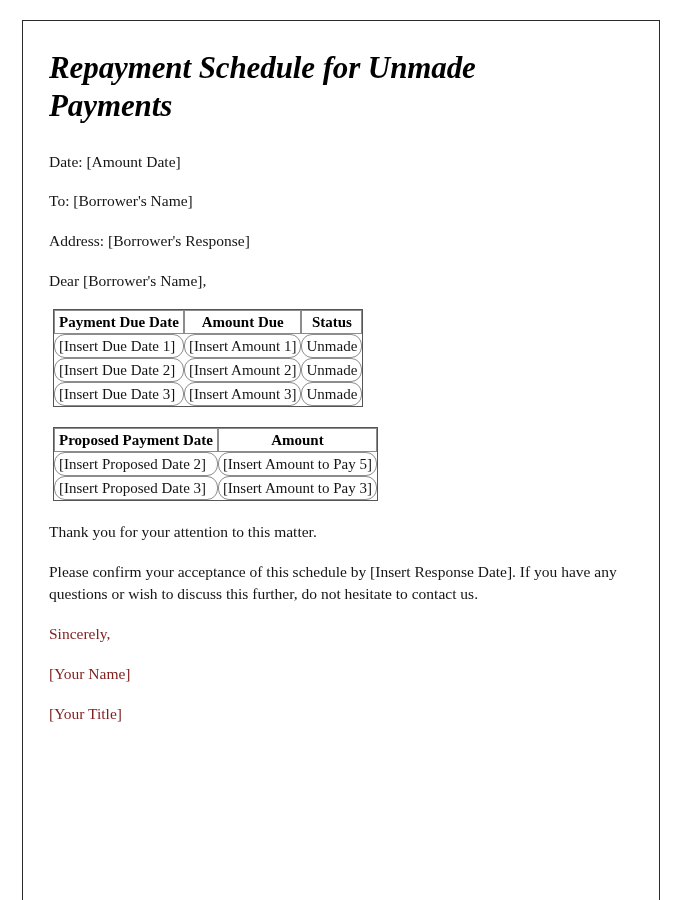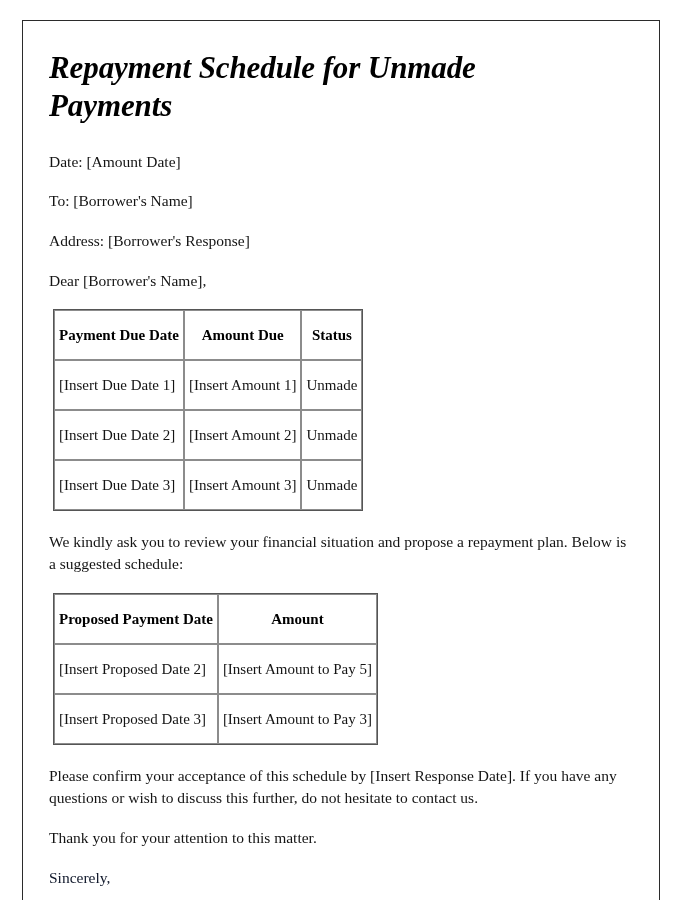--- a/index.html
+++ b/index.html
@@ -49,48 +49,49 @@
   p.meta {
     font-size: 15.5px;
     line-height: 1.4;
     margin: 0 0 18px 0;
     color: #141414;
   }
   p.sig {
     font-size: 15.5px;
     line-height: 1.4;
     margin: 0 0 18px 0;
-    color: #0f172a;
+    color: #7f1d1d;
   }
   table.doc-table {
     border-collapse: separate;
     border-spacing: 0;
     border: 1px solid #555555;
     margin: 0 0 20px 0;
     background: #ffffff;
     font-size: 15px;
   }
   table.doc-table th,
   table.doc-table td {
     border: 1px solid #8c8c8c;
-    padding: 14px 4px;
+    padding: 1px 4px;
     font-weight: normal;
     white-space: nowrap;
     line-height: 1.3;
     height: 20px;
     vertical-align: middle;
     color: #141414;
   }
   table.doc-table th {
     font-weight: bold;
     text-align: center;
     color: #000000;
   }
   table.doc-table td {
     text-align: left;
+    border-radius: 11px;
   }
   .tbl-wrap { margin-left: 4px; }
 </style>
 </head>
 <body>
 
 <div class="page">
   <div class="page-inner">
 
     <h1 class="doc-title">Repayment Schedule for Unmade Payments</h1>
@@ -126,21 +127,20 @@
           </tr>
           <tr>
             <td>[Insert Due Date 3]</td>
             <td>[Insert Amount 3]</td>
             <td>Unmade</td>
           </tr>
         </tbody>
       </table>
     </div>
 
-    <p class="para">We kindly ask you to review your financial situation and propose a repayment plan. Below is a suggested schedule:</p>
 
     <div class="tbl-wrap">
       <table class="doc-table">
         <thead>
           <tr>
             <th>Proposed Payment Date</th>
             <th>Amount</th>
           </tr>
         </thead>
         <tbody>
@@ -149,23 +149,23 @@
             <td>[Insert Amount to Pay 5]</td>
           </tr>
           <tr>
             <td>[Insert Proposed Date 3]</td>
             <td>[Insert Amount to Pay 3]</td>
           </tr>
         </tbody>
       </table>
     </div>
 
+    <p class="para">Thank you for your attention to this matter.</p>
+
     <p class="para">Please confirm your acceptance of this schedule by [Insert Response Date]. If you have any questions or wish to discuss this further, do not hesitate to contact us.</p>
-
-    <p class="para">Thank you for your attention to this matter.</p>
 
     <p class="sig">Sincerely,</p>
 
     <p class="sig">[Your Name]</p>
 
     <p class="sig">[Your Title]</p>
 
   </div>
 </div>
 

